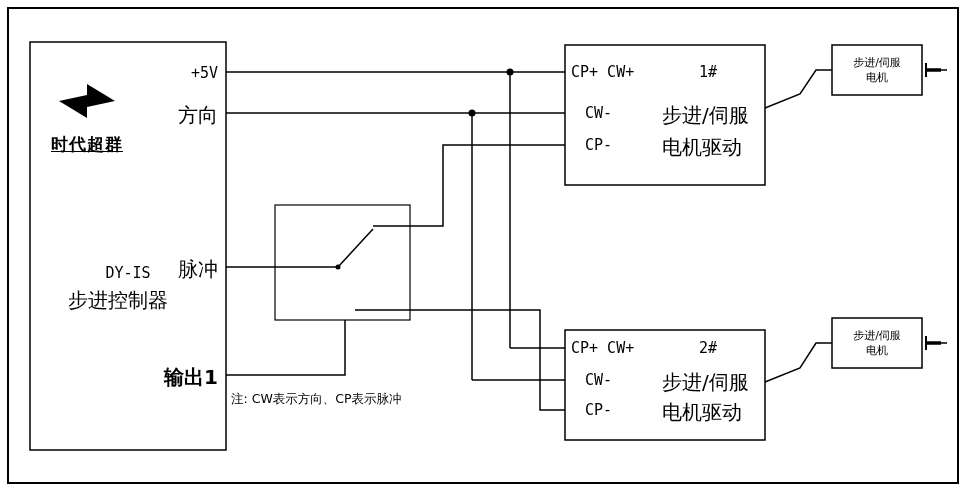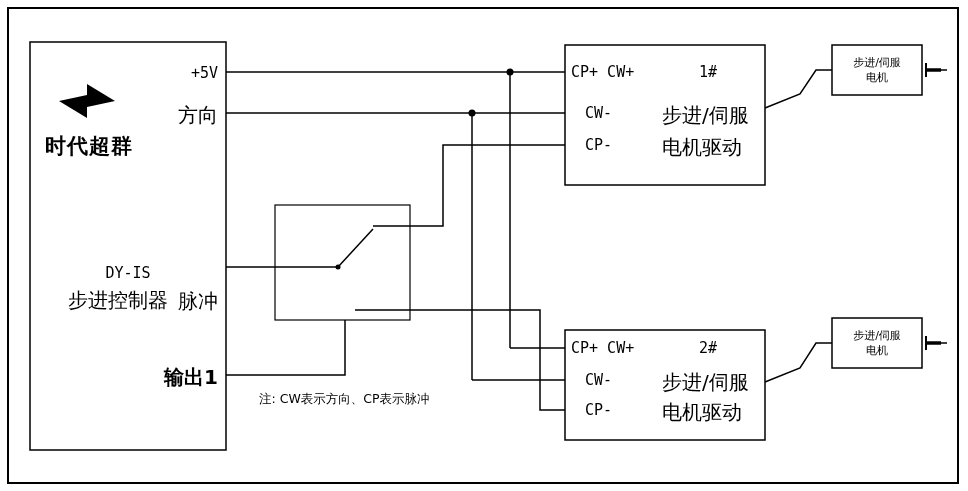--- a/index.html
+++ b/index.html
@@ -35,22 +35,23 @@
   }
   .term {
     width: 64px;
     text-align: right;
   }
   .center {
     text-align: center;
   }
   .logo-text {
     font-weight: bold;
-    font-size: 21px;
+    font-size: 17px;
     letter-spacing: 1px;
+    text-decoration: underline;
   }
   .note {
     font-size: 12.5px;
   }
   .motor-label {
     position: absolute;
     display: flex;
     flex-direction: column;
     align-items: center;
     justify-content: center;
@@ -121,25 +122,25 @@
   <div class="label logo-text center" style="left:45px; top:134px; width:84px;">时代超群</div>
 
   <div class="label mono center" style="left:76px; top:264px; width:104px;">DY-IS</div>
 
   <div class="label cjk center" style="left:53px; top:288px; width:130px;">步进控制器</div>
 
   <div class="label term mono" style="left:154px; top:64px;">+5V</div>
 
   <div class="label term cjk" style="left:154px; top:103px;">方向</div>
 
-  <div class="label term cjk" style="left:154px; top:257px;margin-top:32px;">脉冲</div>
+  <div class="label term cjk" style="left:154px; top:257px;">脉冲</div>
 
   <div class="label term cjk" style="left:154px; top:365px;font-weight:bold;">输出1</div>
 
-  <div class="label note" style="left:231px; top:391px;margin-left:28px;">注: CW表示方向、CP表示脉冲</div>
+  <div class="label note" style="left:231px; top:391px;">注: CW表示方向、CP表示脉冲</div>
 
   <div class="label mono" style="left:571px; top:63px;">CP+ CW+</div>
   <div class="label mono" style="left:699px; top:63px;">1#</div>
   <div class="label mono" style="left:585px; top:104px;">CW-</div>
   <div class="label cjk" style="left:662px; top:103px;">步进/伺服</div>
   <div class="label mono" style="left:585px; top:136px;">CP-</div>
   <div class="label cjk" style="left:662px; top:135px;">电机驱动</div>
 
   <div class="label mono" style="left:571px; top:339px;">CP+ CW+</div>
   <div class="label mono" style="left:699px; top:339px;">2#</div>

